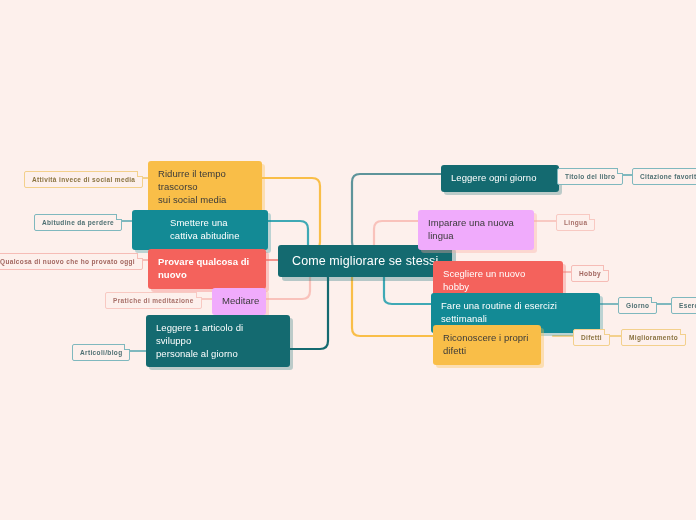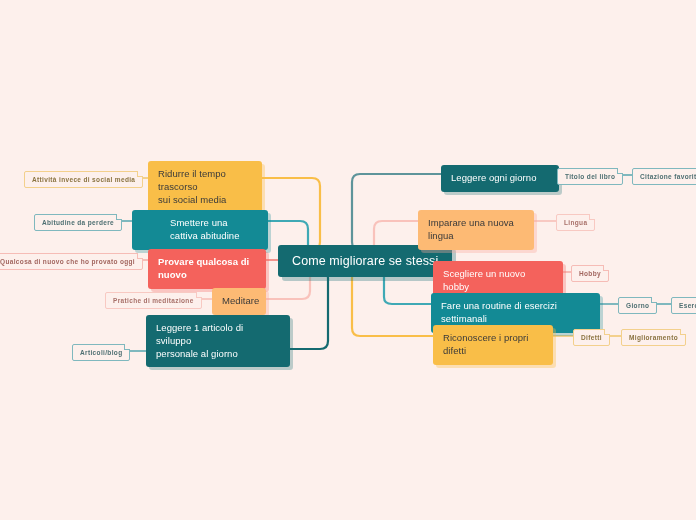--- a/index.html
+++ b/index.html
@@ -35,21 +35,21 @@
     font-size:9.5px;
     padding:7px 10px;
     border-radius:3px;
     line-height:1.35;
     letter-spacing:.05px;
   }
   .branch.teal{background:#138A95;color:#fff;box-shadow:3px 3px 0 rgba(19,138,149,.28);}
   .branch.darkteal{background:#146A70;color:#fff;box-shadow:3px 3px 0 rgba(20,106,112,.28);}
   .branch.amber{background:#F9BE48;color:#3A3A3A;box-shadow:3px 3px 0 rgba(249,190,72,.35);}
   .branch.coral{background:#F4625C;color:#fff;box-shadow:3px 3px 0 rgba(244,98,92,.30);}
-  .branch.salmon{background:#fdba74;color:#3A3A3A;box-shadow:3px 3px 0 rgba(249,168,159,.35);}
+  .branch.salmon{background:#f0abfc;color:#3A3A3A;box-shadow:3px 3px 0 rgba(249,168,159,.35);}
 
   
   .leaf{
     font-size:6.5px;
     font-weight:bold;
     letter-spacing:.35px;
     padding:4px 7px;
     background:#FDF0EC;
     border:1px solid #CFCFCF;
     border-radius:2px;
@@ -145,21 +145,21 @@
   <div class="leaf t-teal" style="left:72px;top:344px;">Articoli/blog</div>
 
   <div class="node branch darkteal" style="left:441px;top:165px;width:118px;">Leggere ogni giorno</div>
 
   <div class="node branch salmon" style="left:418px;top:210px;width:116px;">Imparare una nuova lingua</div>
 
   <div class="node branch coral" style="left:433px;top:261px;width:130px;">Scegliere un nuovo hobby</div>
 
   <div class="node branch teal" style="left:431px;top:293px;width:169px;">Fare una routine di esercizi settimanali</div>
 
-  <div class="node branch amber" style="left:433px;top:325px;width:120px;">Riconoscere i propri difetti</div>
+  <div class="node branch amber" style="left:433px;top:325px;width:108px;">Riconoscere i propri difetti</div>
 
   <div class="leaf t-teal" style="left:557px;top:168px;">Titolo del libro</div>
 
   <div class="leaf t-teal" style="left:632px;top:168px;">Citazione favorita</div>
 
   <div class="leaf t-salmon" style="left:556px;top:214px;">Lingua</div>
 
   <div class="leaf t-coral" style="left:571px;top:265px;">Hobby</div>
 
   <div class="leaf t-teal" style="left:618px;top:297px;">Giorno</div>

